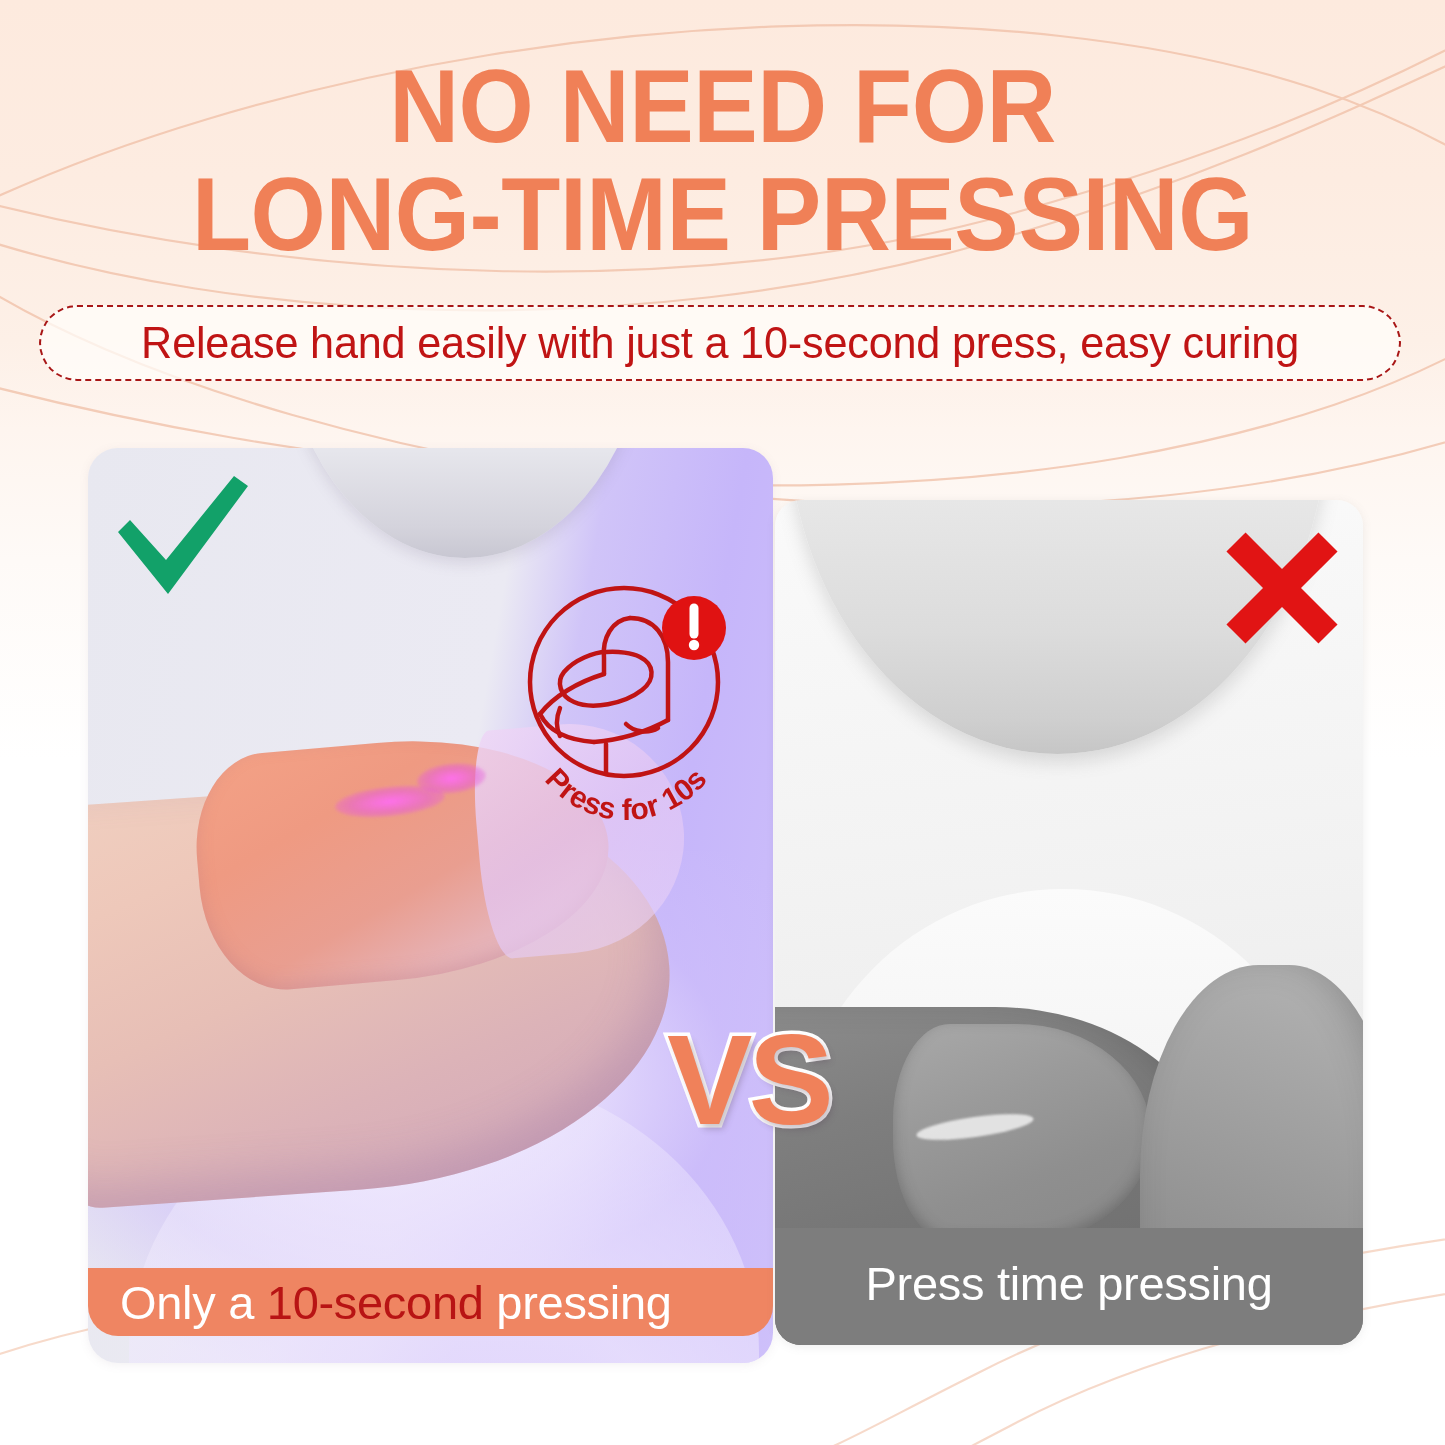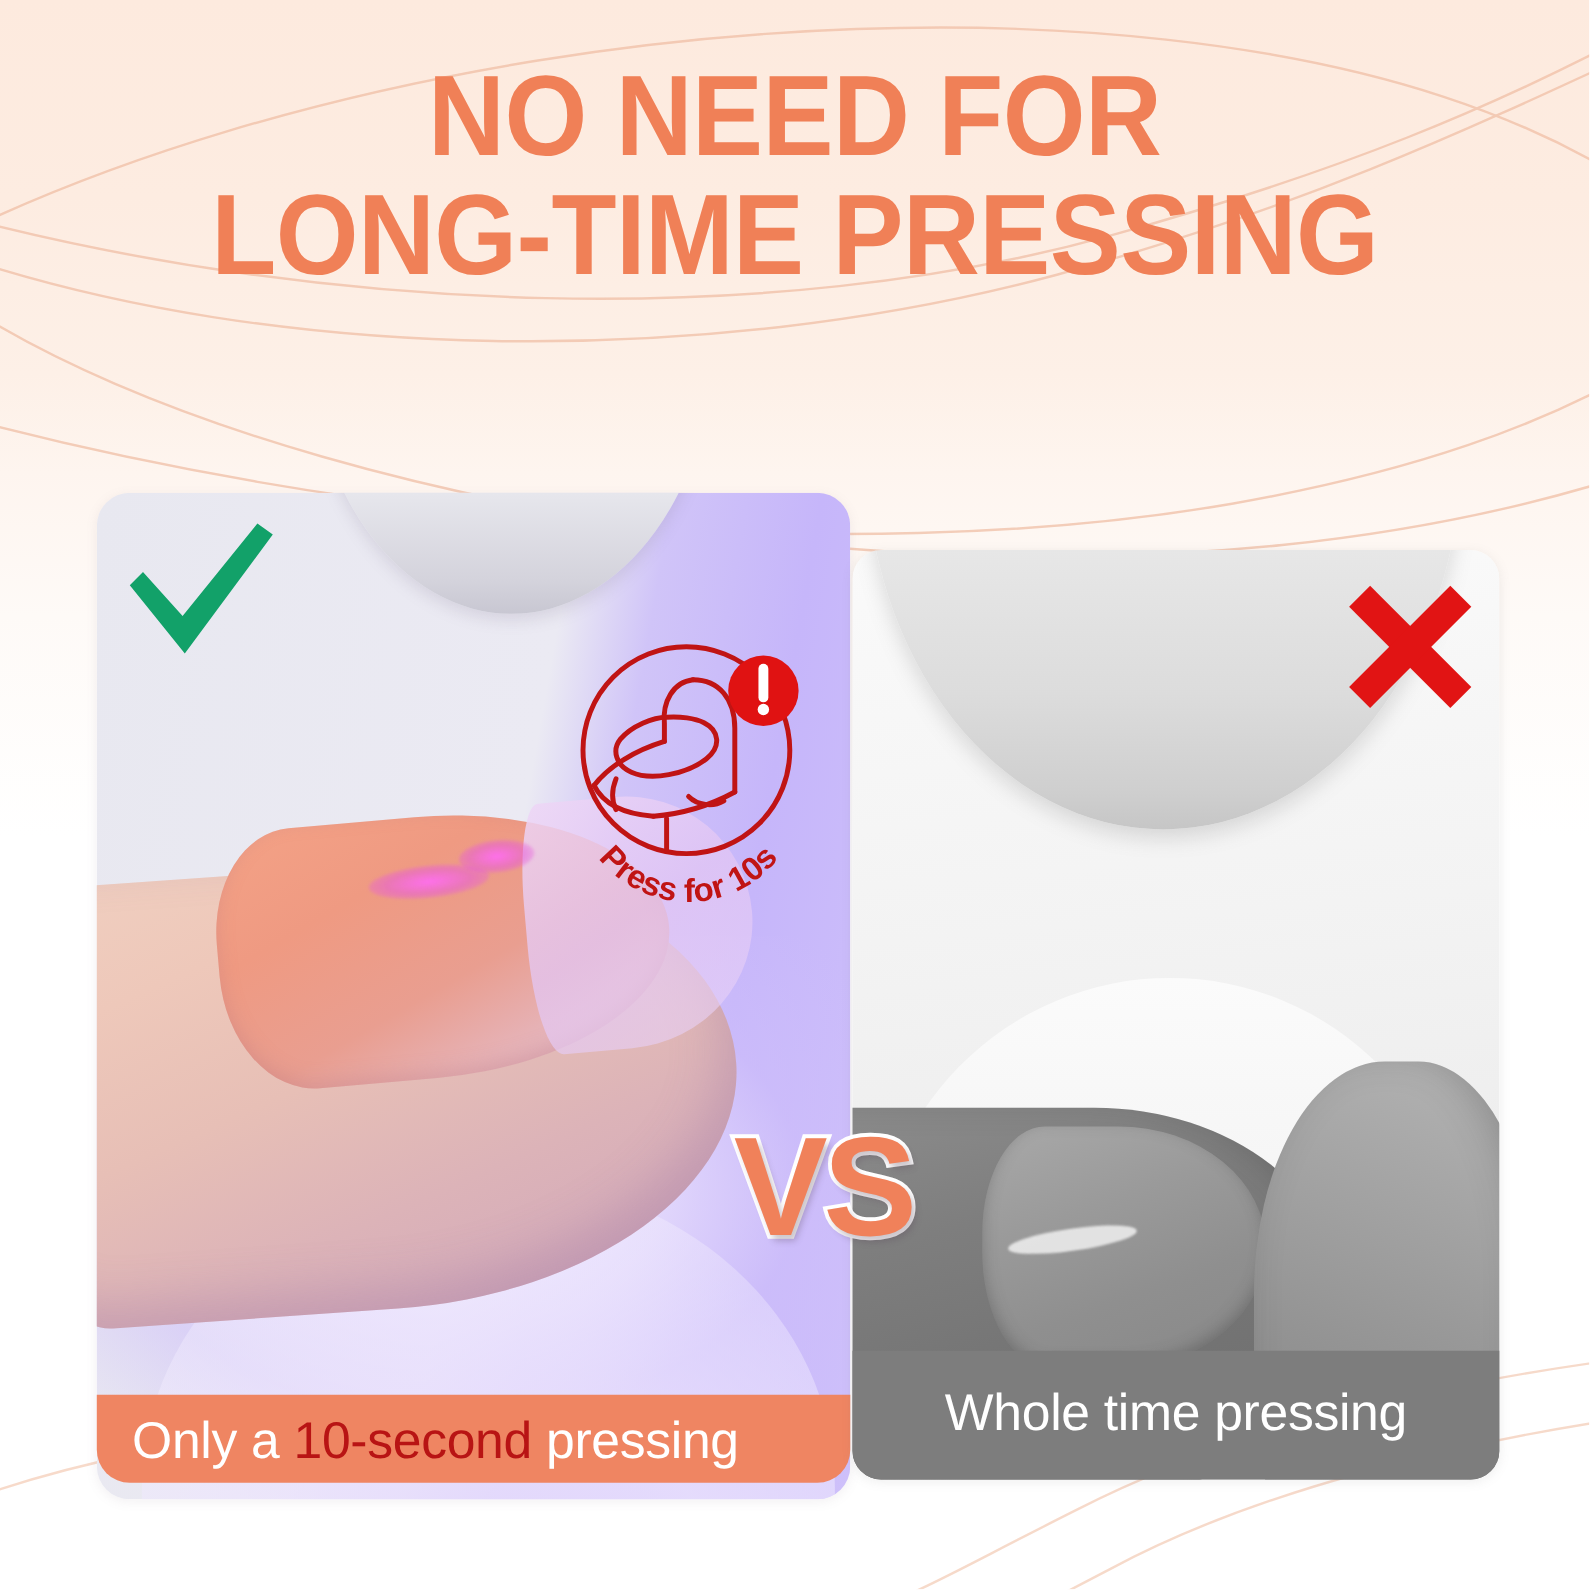--- a/index.html
+++ b/index.html
@@ -286,21 +286,21 @@
     height: 8%;
     background: linear-gradient(180deg, rgba(90,90,90,0) 0%, rgba(80,80,80,0.35) 100%);
   }
 
   
   .caption-left {
     position: absolute;
     left: 88px;
     top: 1268px;
     width: 685px;
-    height: 80px;
+    height: 68px;
     background: #ef8562;
     border-radius: 0 0 30px 30px;
     display: flex;
     align-items: center;
     padding-left: 32px;
     box-sizing: border-box;
   }
   .caption-left .ctext {
     font-size: 47px;
     font-weight: 400;
@@ -393,20 +393,23 @@
       <path d="M 1485 1288 C 1320 1312, 1140 1356, 1010 1426 C 960 1452, 930 1468, 910 1478"></path>
       <path d="M -40 1368 C 60 1330, 180 1306, 300 1300"></path>
     </g>
   </svg>
 
   <div class="headline">
     <span class="hl-line l1">NO NEED FOR</span>
     <span class="hl-line l2">LONG-TIME PRESSING</span>
   </div>
 
+  <div class="subtitle-pill">
+    <span class="subtitle-text">Release hand easily with just a 10-second press, easy curing</span>
+  </div>
 
   <div class="panel panel-left">
     <div class="photo-left">
       <div class="lamp-left"></div>
       <div class="uv-glow"></div>
       <div class="plate-left"></div>
       <div class="finger-left"></div>
       <div class="nail-left"></div>
       <div class="nail-tip-left"></div>
       <div class="nail-glint"></div>
@@ -465,18 +468,18 @@
   </div>
 
   <svg class="x-mark" viewBox="0 0 120 120">
     <g stroke="#e11414" stroke-width="27" stroke-linecap="butt">
       <line x1="14" y1="14" x2="106" y2="106"></line>
       <line x1="106" y1="14" x2="14" y2="106"></line>
     </g>
   </svg>
 
   <div class="caption-right">
-    <span class="ctext">Whole time pressing</span>
+    <span class="ctext">Press time pressing</span>
   </div>
 
   <div class="vs-mark">VS</div>
 
 </div>
 
 </body></html>

